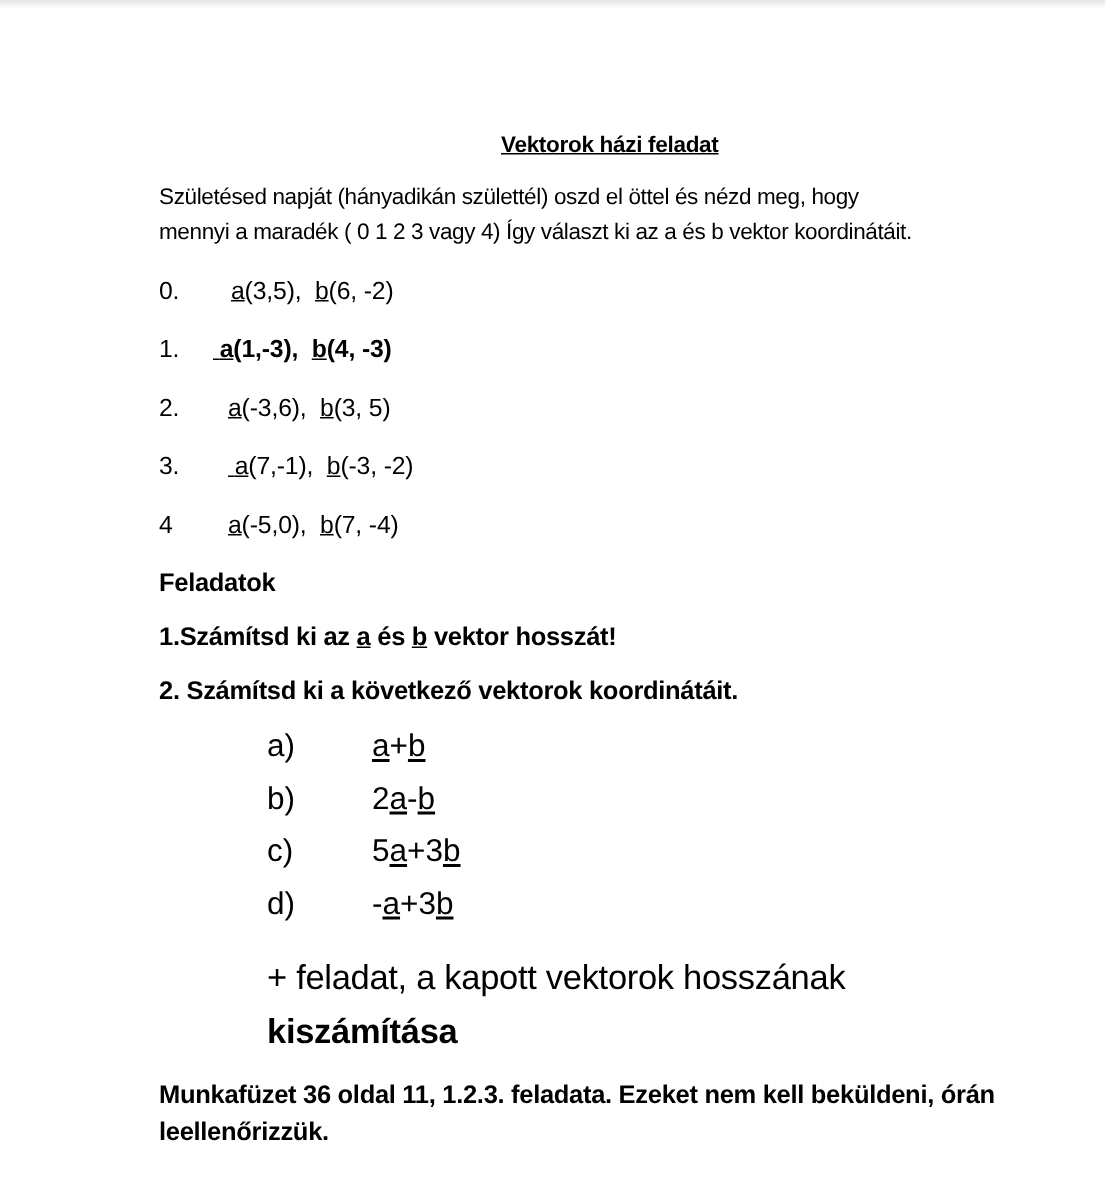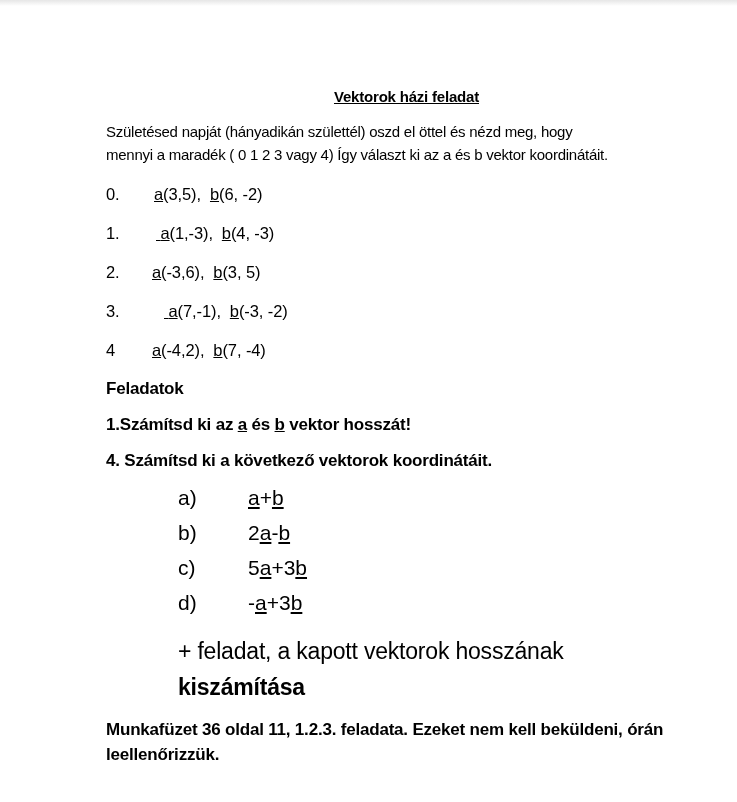--- a/index.html
+++ b/index.html
@@ -32,41 +32,41 @@
 <div class="abs intro" style="top:123px;">Születésed napját (hányadikán születtél) oszd el öttel és nézd meg, hogy</div>
 <div class="abs intro" style="top:146px;">mennyi a maradék ( 0 1 2 3 vagy 4) Így választ ki az a és b vektor koordinátáit.</div>
 
 <div>
   <div class="abs opt" style="top:185px;">
     <span class="num">0.</span>
     <span class="val"><u>a</u><span>(3,5),</span>&nbsp; <u>b</u><span>(6, -2)</span></span>
   </div>
   <div class="abs opt" style="top:224px;">
     <span class="num">1.</span>
-    <span class="val" style="left:50px;"><u>&nbsp;<span>a</span></u><span>(1,-3),</span>&nbsp; <u>b</u><span>(4, -3)</span></span>
+    <span class="val" style="left:36px;font-weight:bold;"><u>&nbsp;<span>a</span></u><span>(1,-3),</span>&nbsp; <u>b</u><span>(4, -3)</span></span>
   </div>
   <div class="abs opt" style="top:263px;">
     <span class="num">2.</span>
     <span class="val" style="left:46px;"><u>a</u><span>(-3,6),</span>&nbsp; <u>b</u><span>(3, 5)</span></span>
   </div>
   <div class="abs opt" style="top:302px;">
     <span class="num">3.</span>
-    <span class="val" style="left:46px;margin-left:12px;"><u>&nbsp;<span>a</span></u><span>(7,-1),</span>&nbsp; <u>b</u><span>(-3, -2)</span></span>
+    <span class="val" style="left:46px;"><u>&nbsp;<span>a</span></u><span>(7,-1),</span>&nbsp; <u>b</u><span>(-3, -2)</span></span>
   </div>
   <div class="abs opt" style="top:341px;">
     <span class="num">4</span>
-    <span class="val" style="left:46px;"><u>a</u><span>(-4,2),</span>&nbsp; <u>b</u><span>(7, -4)</span></span>
+    <span class="val" style="left:46px;"><u>a</u><span>(-5,0),</span>&nbsp; <u>b</u><span>(7, -4)</span></span>
   </div>
 </div>
 
 <div class="abs bold" style="top:379px;">Feladatok</div>
 
 <div class="abs bold" style="top:415px;"><span>1.Számítsd ki az </span><u>a</u><span> és </span><u>b</u><span> vektor hosszát!</span></div>
 
-<div class="abs bold" style="top:451px;">4. Számítsd ki a következő vektorok koordinátáit.</div>
+<div class="abs bold" style="top:451px;">2. Számítsd ki a következő vektorok koordinátáit.</div>
 
 <div>
   <div class="abs sub" style="top:486px;">
     <span class="lbl">a)</span>
     <span class="expr"><span></span><u>a</u><span>+</span><u>b</u></span>
   </div>
   <div class="abs sub" style="top:521px;">
     <span class="lbl">b)</span>
     <span class="expr"><span>2</span><u>a</u><span>-</span><u>b</u></span>
   </div>

